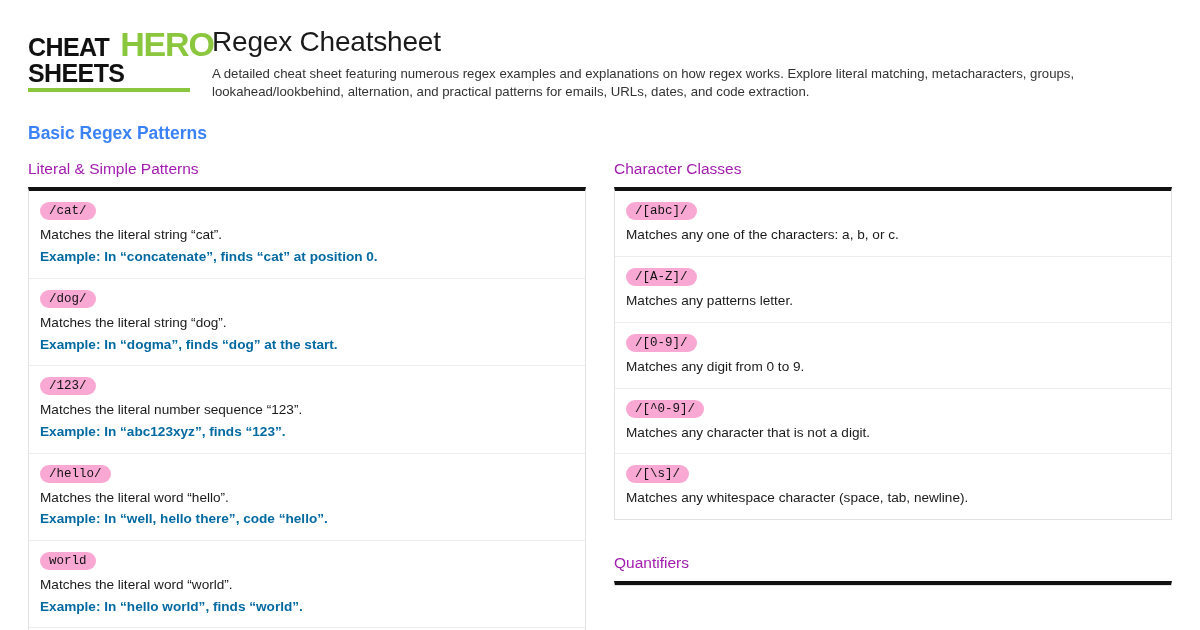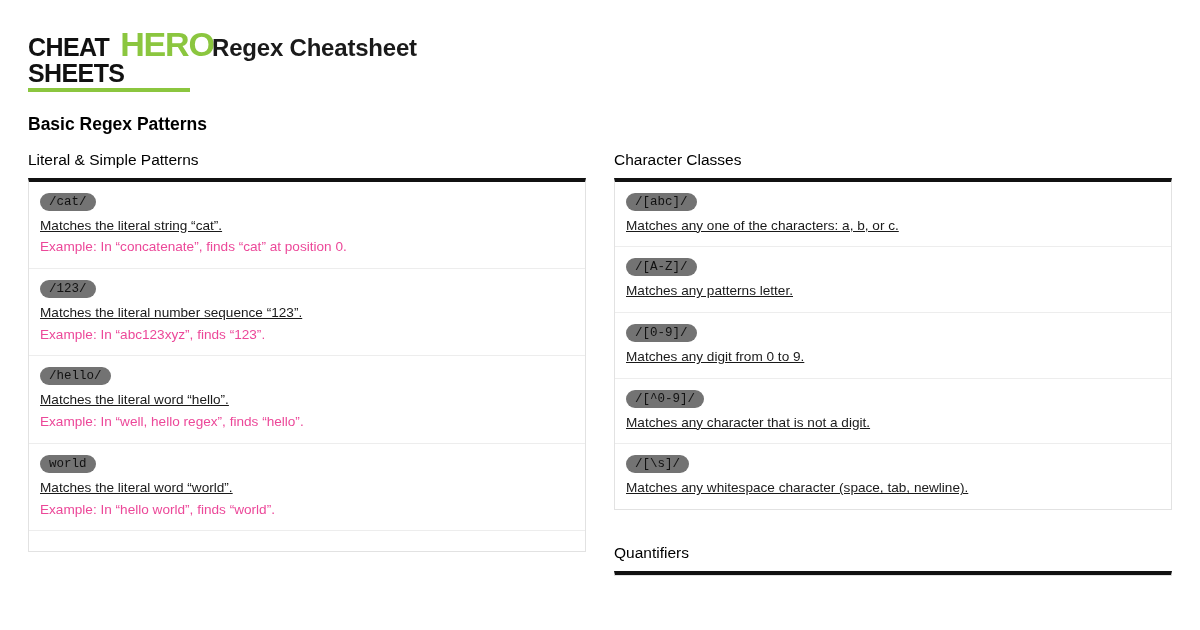--- a/index.html
+++ b/index.html
@@ -58,89 +58,89 @@
     letter-spacing: -0.6px;
   }
   .logo-underline {
     height: 4px;
     background: #8bc63f;
     width: 162px;
     margin-top: 3px;
   }
   .head-text { flex: 1; padding-top: 2px; }
   .doc-title {
-    font-size: 24px;
-    font-weight: bold;
+    font-size: 28px;
+    font-weight: normal;
     color: #1a1a1a;
-    margin: 8px 0 7px 0;
+    margin: 0 0 7px 0;
     letter-spacing: -0.2px;
   }
   .doc-desc {
     font-size: 13.2px;
     line-height: 1.38;
     color: #333333;
     margin: 0;
     max-width: 930px;
   }
 
   
   .section-title {
     font-size: 17.5px;
     font-weight: bold;
     margin: 22px 0 0 0;
-    color: #000000;
+    color: #3b82f6;
   }
 
   .columns {
     display: flex;
     gap: 28px;
     margin-top: 16px;
   }
   .col { flex: 1 1 0; min-width: 0; }
 
   .group-title {
     font-size: 15.5px;
     font-weight: normal;
-    color: #000000;
+    color: #a21caf;
     margin: 0 0 9px 0;
   }
   .group-title.spaced { margin-top: 34px; }
 
   .card {
     border: 1px solid #e2e2e2;
     border-top: 4px solid #111111;
     background: #ffffff;
   }
   .entry {
     padding: 9px 11px 11px 11px;
     border-bottom: 1px solid #ededed;
   }
   .entry:last-child { border-bottom: none; }
   .pattern {
     display: inline-block;
-    background: #737373;
+    background: #f9a8d4;
     border-radius: 11px;
     padding: 2px 9px;
     font-family: "Liberation Mono", monospace;
     font-size: 12.5px;
     color: #111111;
     margin-bottom: 5px;
   }
   .desc {
     font-size: 13.6px;
     line-height: 1.45;
     color: #1a1a1a;
     margin: 0;
-    text-decoration: underline;
   }
   .example {
     font-size: 13.6px;
     line-height: 1.45;
-    color: #ec4899;
+    color: #0369a1;
     margin: 2px 0 0 0;
+    font-weight: bold;
   }
 </style>
 </head>
 <body>
 
 <div class="page">
 
   <div class="header">
     <div class="logo">
       <div class="logo-line">
@@ -148,48 +148,54 @@
         <span class="logo-hero">HERO</span>
       </div>
       <div class="logo-line">
         <span class="logo-sheets">SHEETS</span>
       </div>
       <div class="logo-underline"></div>
     </div>
 
     <div class="head-text">
       <h1 class="doc-title">Regex Cheatsheet</h1>
+      <p class="doc-desc">A detailed cheat sheet featuring numerous regex examples and explanations on how regex works. Explore literal matching, metacharacters, groups, lookahead/lookbehind, alternation, and practical patterns for emails, URLs, dates, and code extraction.</p>
     </div>
   </div>
 
   <h2 class="section-title">Basic Regex Patterns</h2>
 
   <div class="columns">
 
     <div class="col">
       <h3 class="group-title">Literal &amp; Simple Patterns</h3>
       <div class="card">
 
         <div class="entry">
           <div class="pattern">/cat/</div>
           <p class="desc">Matches the literal string “cat”.</p>
           <p class="example">Example: In “concatenate”, finds “cat” at position 0.</p>
         </div>
 
+        <div class="entry">
+          <div class="pattern">/dog/</div>
+          <p class="desc">Matches the literal string “dog”.</p>
+          <p class="example">Example: In “dogma”, finds “dog” at the start.</p>
+        </div>
 
         <div class="entry">
           <div class="pattern">/123/</div>
           <p class="desc">Matches the literal number sequence “123”.</p>
           <p class="example">Example: In “abc123xyz”, finds “123”.</p>
         </div>
 
         <div class="entry">
           <div class="pattern">/hello/</div>
           <p class="desc">Matches the literal word “hello”.</p>
-          <p class="example">Example: In “well, hello regex”, finds “hello”.</p>
+          <p class="example">Example: In “well, hello there”, code “hello”.</p>
         </div>
 
         <div class="entry">
           <div class="pattern">world</div>
           <p class="desc">Matches the literal word “world”.</p>
           <p class="example">Example: In “hello world”, finds “world”.</p>
         </div>
 
         <div class="entry">
           

